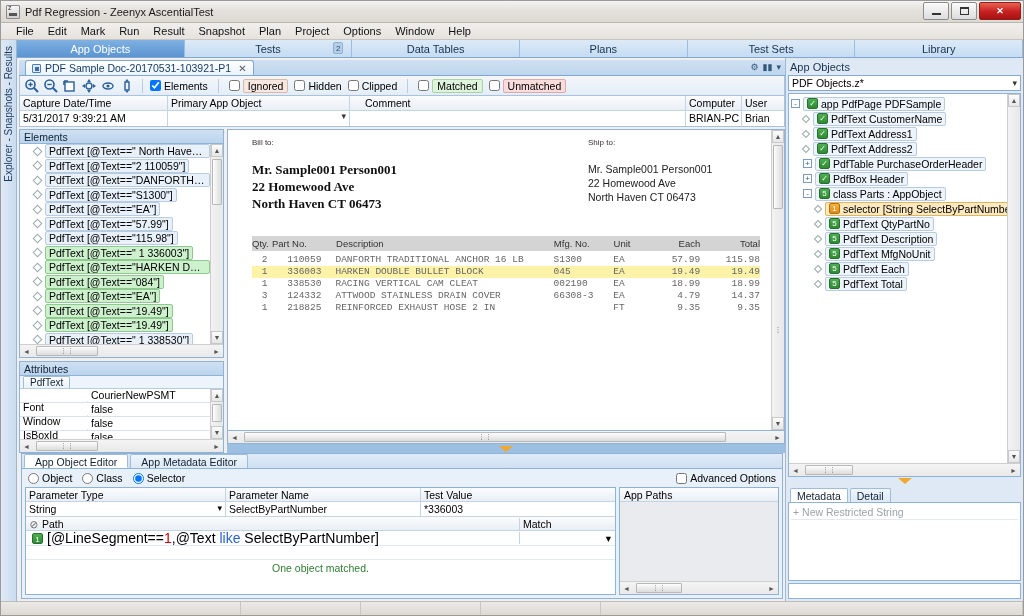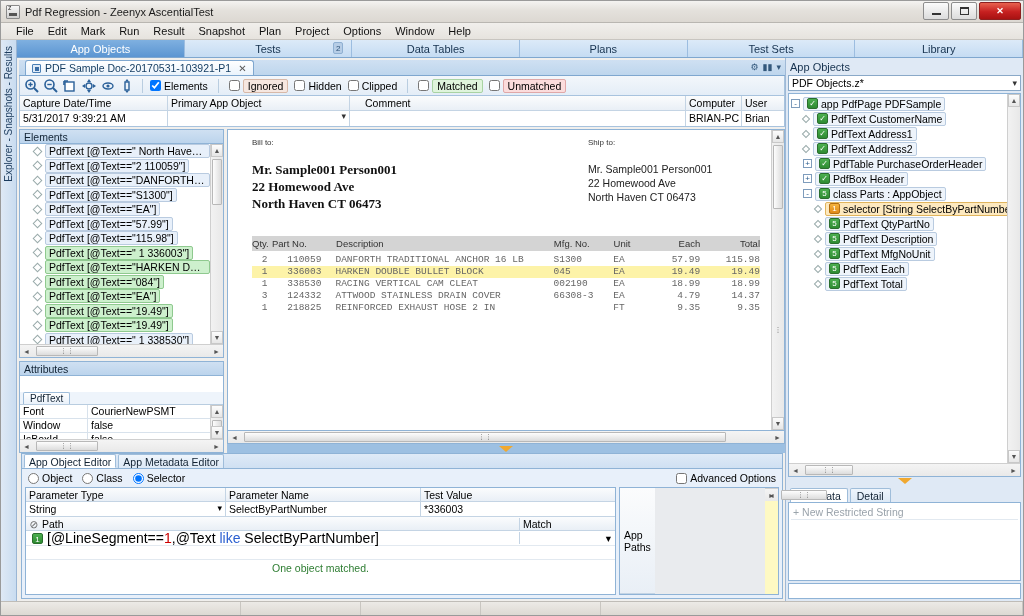--- a/index.html
+++ b/index.html
@@ -180,27 +180,27 @@
                 border:1px solid #b8b8b8; border-radius:1px; }
   .hsb { flex:0 0 13px; height:13px; display:flex; align-items:center;
          background:linear-gradient(#f4f4f4,#e9e9e9); border-top:1px solid #cfcfcf; position:relative;}
   .hsb .ar { width:13px; height:12px; display:flex; align-items:center; justify-content:center;
              font-size:7px; color:#555;}
   .hsb .thumb { position:absolute; top:1px; bottom:1px; background:linear-gradient(#fdfdfd,#dcdcdc);
                 border:1px solid #b8b8b8; border-radius:1px; display:flex; align-items:center;
                 justify-content:center; font-size:7px; color:#666;}
   
   .attrtabs { flex:0 0 13px; display:flex; align-items:flex-end; background:#eef4fb;
-              border-bottom:1px solid #b9cde0;margin-top:16px; }
+              border-bottom:1px solid #b9cde0; }
   .attrtab { font-size:10px; padding:0 6px; height:12px; line-height:12px;
              background:linear-gradient(#ffffff,#e9f1fa); border:1px solid #9fbdda; border-bottom:none;
              border-radius:2px 2px 0 0; margin-left:3px; color:#123; }
   .agrid { flex:1 1 auto; overflow:hidden; position:relative;}
   .arow { display:flex; height:14px; font-size:10.5px; border-bottom:1px solid #d8e2ec;}
-  .arow .k { flex:0 0 68px; padding:0 3px; border-right:1px solid #d8e2ec; }
+  .arow .k { flex:0 0 68px; padding:0 3px; border-right:1px solid #d8e2ec;margin-top:12px; }
   .arow .v { flex:1 1 auto; padding:0 3px; }
   
   .docview { flex:1 1 auto; border:1px solid #8fb3d6; background:#fff; position:relative;
              display:flex; min-height:0; }
   .docinner { flex:1 1 auto; overflow:hidden; position:relative; background:#fff;
               font-family:"Liberation Serif", serif; }
   .pdfpage { position:absolute; inset:0; padding:8px 24px; }
   .billrow { display:flex; }
   .billcol { width:300px; }
   .shipcol { flex:1 1 auto; padding-left:36px;}
@@ -223,21 +223,21 @@
   .ce { width:56px; text-align:right; }
   .ct { width:62px; text-align:right; }
   
   .orangearrow { width:0;height:0;border-left:7px solid transparent;border-right:7px solid transparent;
                  border-top:6px solid #f0a830; }
   .botpane { flex:0 0 148px; display:flex; gap:0; padding:0 2px 2px 2px; }
   .editorbox { flex:1 1 auto; border:1px solid #8fb3d6; background:#e8f0fa; display:flex; flex-direction:column;
                min-width:0;}
   .etabs { flex:0 0 15px; display:flex; align-items:flex-end; background:linear-gradient(#dfeaf7,#cfe0f2);
            border-bottom:1px solid #8fb3d6;}
-  .etab { font-size:10.5px; height:14px; line-height:14px; padding:0 4px; color:#123;
+  .etab { font-size:10.5px; height:14px; line-height:14px; padding:0 10px; color:#123;
           background:linear-gradient(#eef5fc,#dde9f6); border:1px solid #9fbdda; border-bottom:none;
           border-radius:2px 2px 0 0; margin-left:2px;}
   .etab.active { background:#fff; border-bottom:1px solid #fff; }
   .erow1 { flex:0 0 18px; display:flex; align-items:center; gap:12px; padding:0 6px; font-size:10.5px;}
   .rad { display:flex; align-items:center; gap:3px; }
   .rad input { width:11px; height:11px; margin:0; }
   .epanels { flex:1 1 auto; display:flex; gap:3px; padding:0 3px 3px 3px; min-height:0;}
   .paramgrid { flex:1 1 auto; border:1px solid #8fb3d6; background:#fff; display:flex;
                flex-direction:column; min-width:0; font-size:10.5px;}
   .pg-hr { display:flex; height:14px; background:linear-gradient(#fbfcfd,#e9eff6);
@@ -252,21 +252,21 @@
   .pathhdr { display:flex; height:14px; background:linear-gradient(#fbfcfd,#e9eff6);
              border-bottom:1px solid #c4d4e4; align-items:center;}
   .pathrow { display:flex; height:15px; align-items:center; padding-left:6px; gap:4px;
              border-bottom:1px solid #e2e9f0;}
   .numbadge { display:inline-block; width:11px; height:11px; line-height:11px; text-align:center;
               background:linear-gradient(#4caf50,#2e8b32); color:#fff; font-size:8px;
               border:1px solid #2a6e2d; border-radius:2px; }
   .statusline { height:15px; display:flex; align-items:center; justify-content:center;
                 font-size:10.5px; color:#2e7d32; }
   .apppaths { flex:0 0 160px; border:1px solid #8fb3d6; background:#fef9c3; display:flex;
-              }
+              flex-direction:column;}
   .apppaths .ah { flex:0 0 14px; background:linear-gradient(#fbfcfd,#e9eff6);
                   border-bottom:1px solid #c4d4e4; font-size:10.5px; padding:0 4px;
                   display:flex; align-items:center;}
   
   .rc-hdr { font-size:11px; color:#16324f; padding:1px 2px 2px 2px; }
   .combo { height:16px; border:1px solid #8aa9c8; background:#fff; display:flex; align-items:center;
            padding:0 3px; font-size:10.5px; position:relative; }
   .combo .cdd { position:absolute; right:3px; font-size:9px; color:#333;}
   .treebox { flex:1 1 auto; border:1px solid #8fb3d6; background:#fff; margin-top:2px;
              display:flex; flex-direction:column; min-height:0;}

